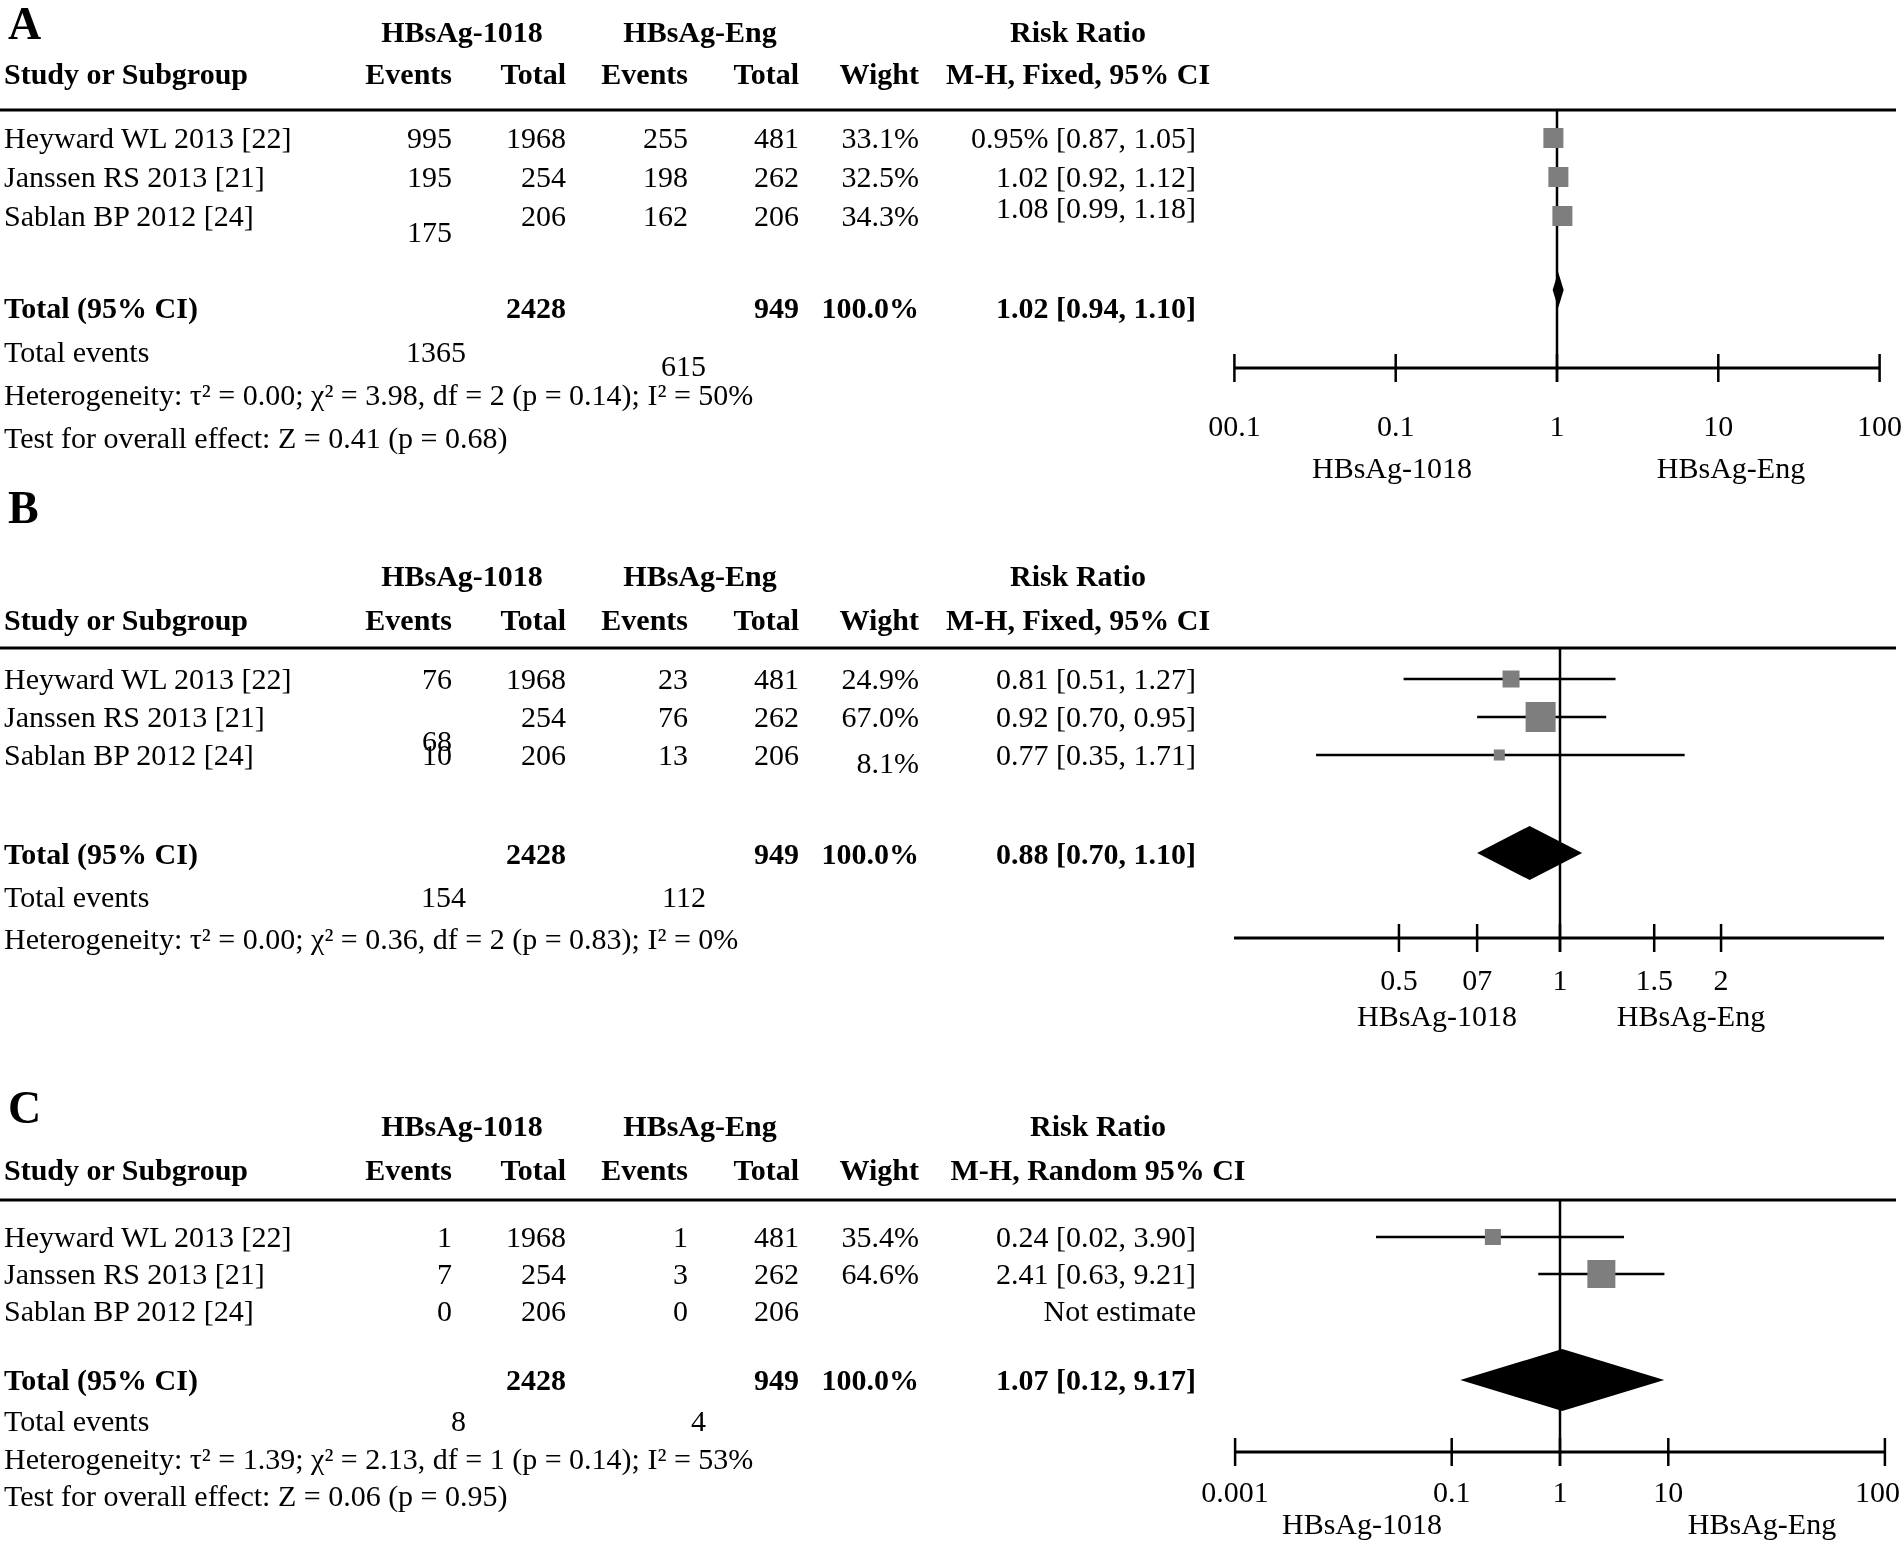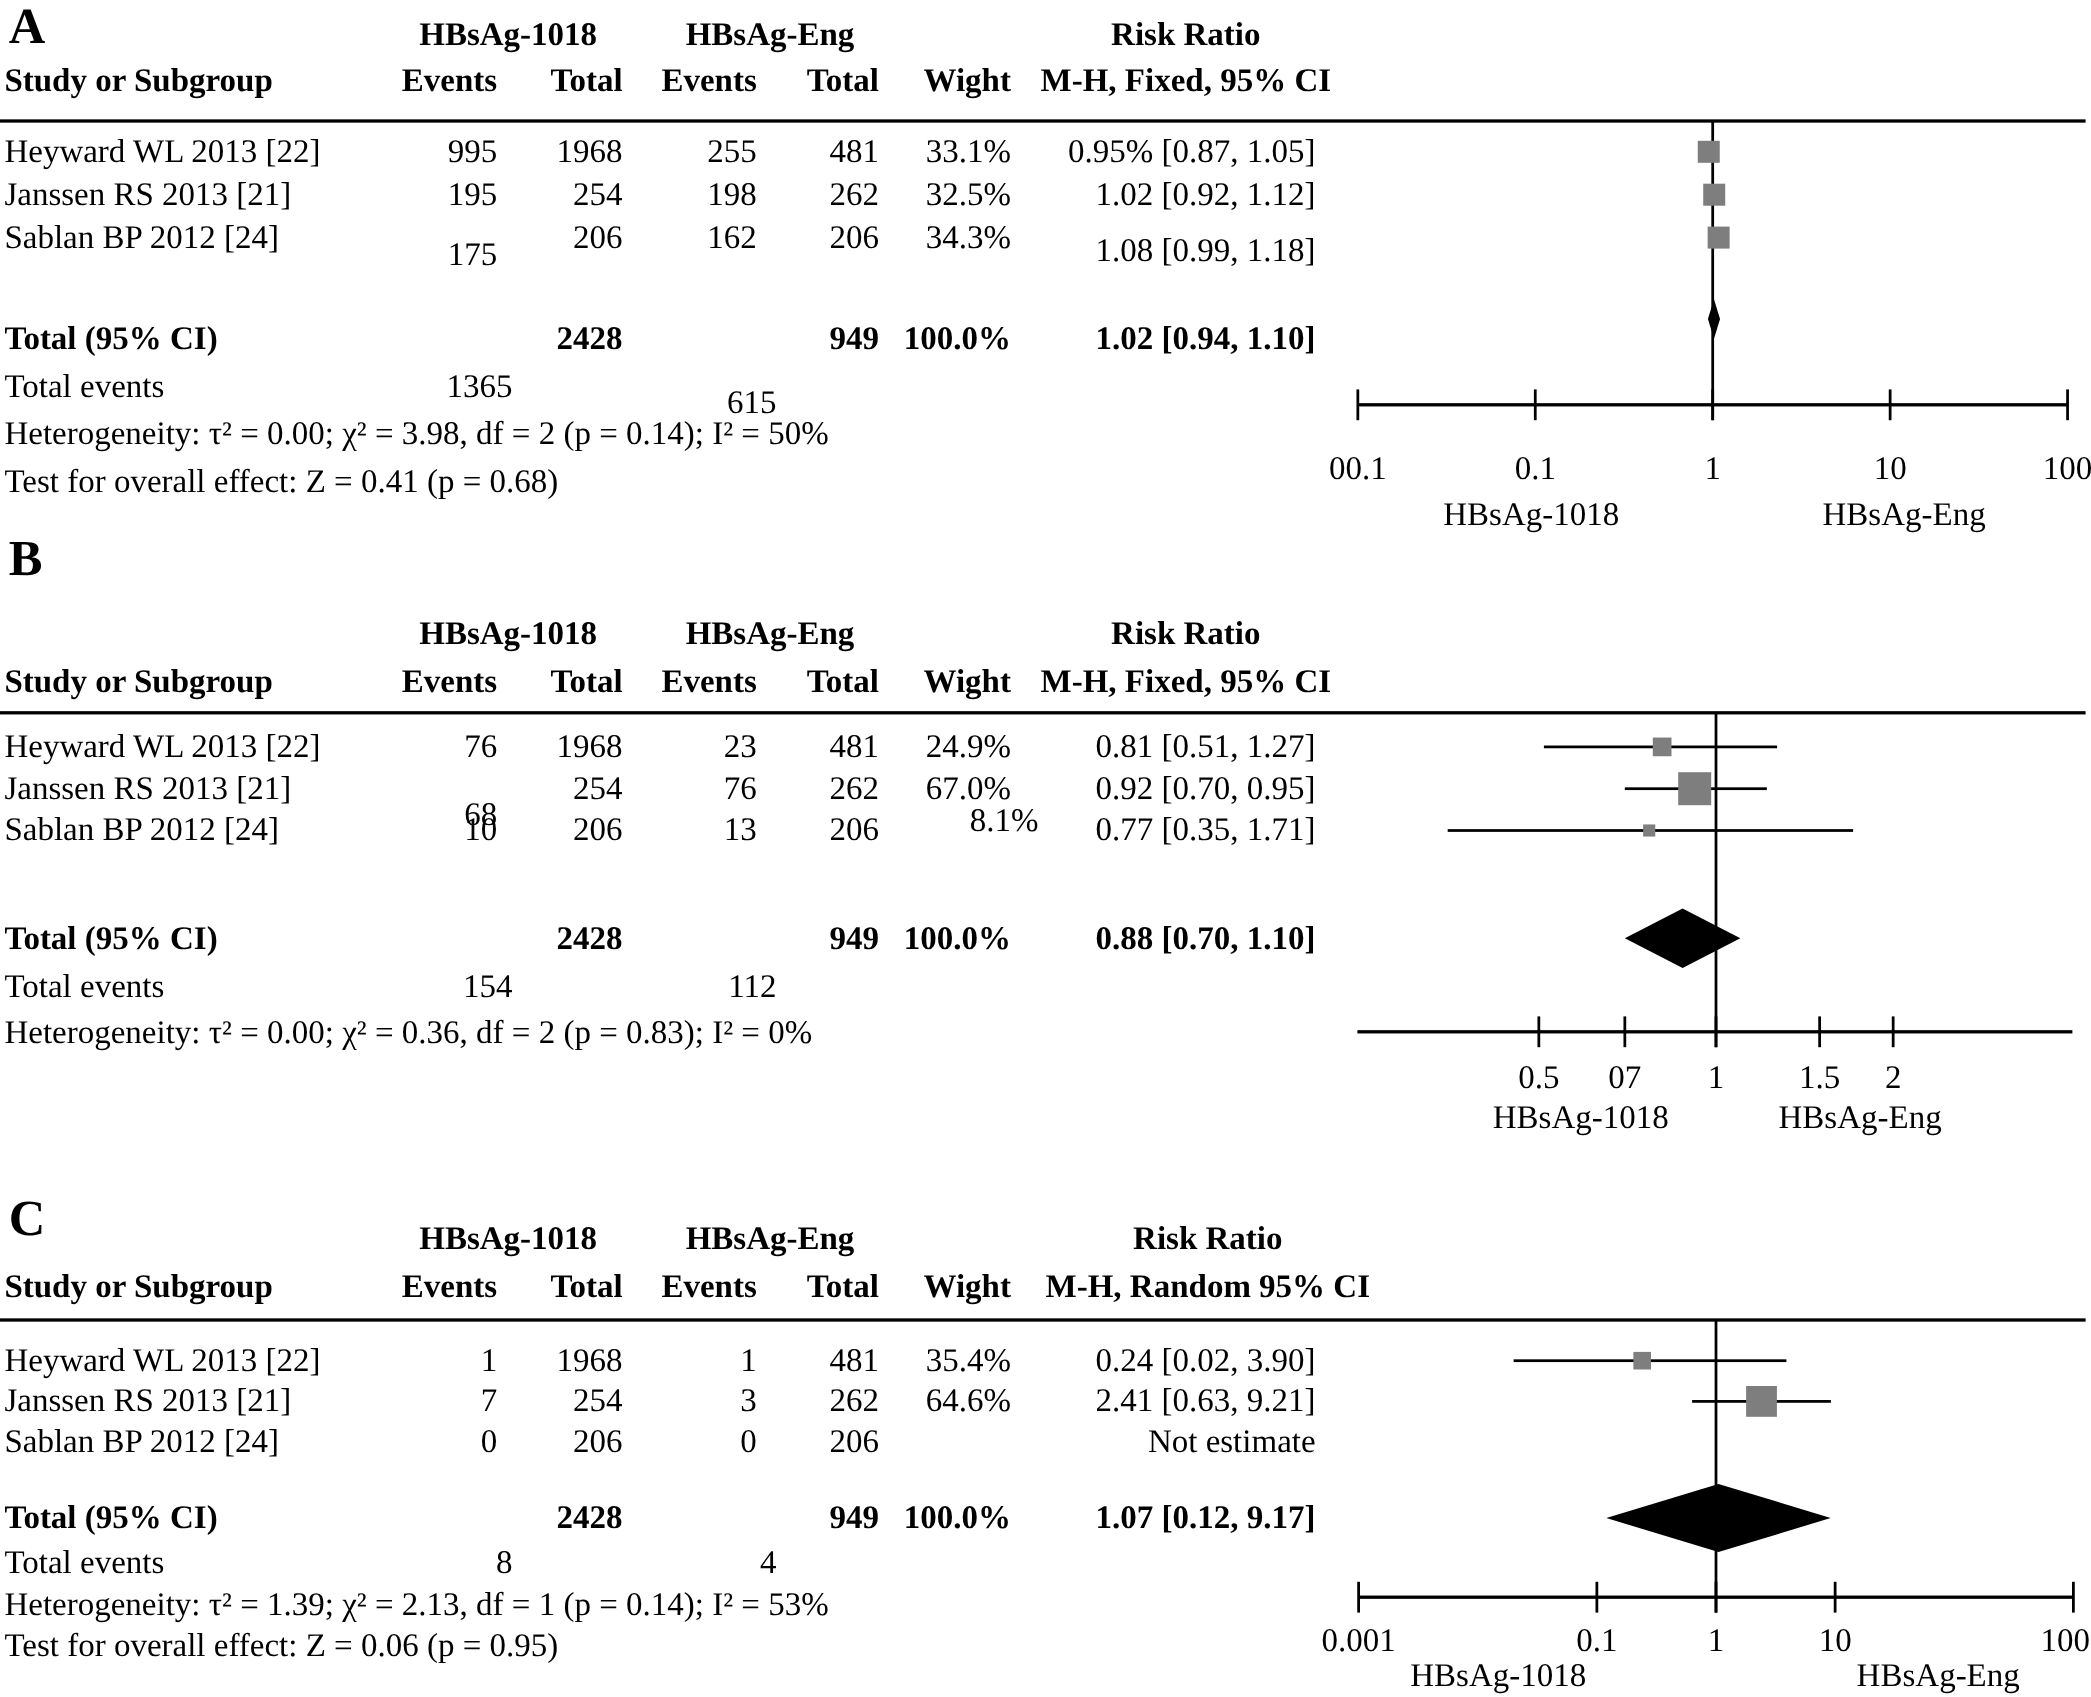--- a/index.html
+++ b/index.html
@@ -146,21 +146,21 @@
       <div class="t r" style="width: 688px; top: 161px;">198</div>
       <div class="t r" style="width: 799px; top: 161px;">262</div>
       <div class="t r" style="width: 919px; top: 161px;">32.5%</div>
       <div class="t r" style="width: 1196px; top: 161px; font-family: Liberation Serif, serif;">1.02 [0.92, 1.12]</div>
       <div class="t" style="left: 4px; top: 200px;">Sablan BP 2012 [24]</div>
       <div class="t r" style="width: 452px; top: 216px;">175</div>
       <div class="t r" style="width: 566px; top: 200px;">206</div>
       <div class="t r" style="width: 688px; top: 200px;">162</div>
       <div class="t r" style="width: 799px; top: 200px;">206</div>
       <div class="t r" style="width: 919px; top: 200px;">34.3%</div>
-      <div class="t r" style="width: 1196px; top: 212px;">1.08 [0.99, 1.18]</div>
+      <div class="t r" style="width: 1196px; top: 192px;">1.08 [0.99, 1.18]</div>
       <div class="t c" style="left: 1392px; top: 452px;">HBsAg-1018</div>
       <div class="t c" style="left: 1731px; top: 452px;">HBsAg-Eng</div>
       <div class="t c" style="left: 1398.95px; top: 964px;">0.5</div>
       <div class="t c" style="left: 1477.13px; top: 964px;">07</div>
       <div class="t c" style="left: 1560px; top: 964px;">1</div>
       <div class="t c" style="left: 1654.21px; top: 964px;">1.5</div>
       <div class="t c" style="left: 1721.05px; top: 964px;">2</div>
       <div class="t" style="left: 4px; top: 663px;">Heyward WL 2013 [22]</div>
       <div class="t r" style="width: 452px; top: 663px;">76</div>
       <div class="t r" style="width: 566px; top: 663px;">1968</div>
@@ -173,21 +173,21 @@
       <div class="t r" style="width: 566px; top: 701px;">254</div>
       <div class="t r" style="width: 688px; top: 701px;">76</div>
       <div class="t r" style="width: 799px; top: 701px;">262</div>
       <div class="t r" style="width: 919px; top: 701px; text-align: right;">67.0%</div>
       <div class="t r" style="width: 1196px; top: 701px;">0.92 [0.70, 0.95]</div>
       <div class="t" style="left: 4px; top: 739px;">Sablan BP 2012 [24]</div>
       <div class="t r" style="width: 452px; top: 739px;">10</div>
       <div class="t r" style="width: 566px; top: 739px;">206</div>
       <div class="t r" style="width: 688px; top: 739px;">13</div>
       <div class="t r" style="width: 799px; top: 739px;">206</div>
-      <div class="t r" style="width: 919px; top: 730px; padding-left: 25px;">8.1%</div>
+      <div class="t r" style="width: 919px; top: 747px;">8.1%</div>
       <div class="t r" style="width: 1196px; top: 739px;">0.77 [0.35, 1.71]</div>
       <div class="t c" style="left: 1437px; top: 1000px;">HBsAg-1018</div>
       <div class="t c" style="left: 1691px; top: 1000px;">HBsAg-Eng</div>
       <div class="t c" style="left: 1235.1px; top: 1476px;">0.001</div>
       <div class="t c" style="left: 1451.7px; top: 1476px;">0.1</div>
       <div class="t c" style="left: 1560px; top: 1476px;">1</div>
       <div class="t c" style="left: 1668.3px; top: 1476px;">10</div>
       <div class="t c" style="left: 1884.9px; top: 1476px;">1000</div>
       <div class="t" style="left: 4px; top: 1221px;">Heyward WL 2013 [22]</div>
       <div class="t r" style="width: 452px; top: 1221px;">1</div>

